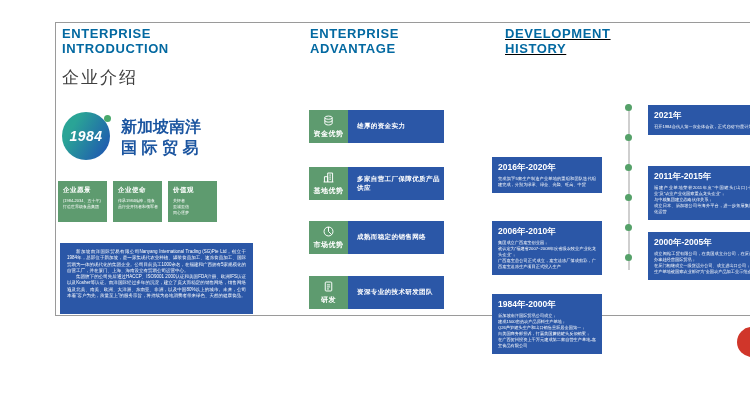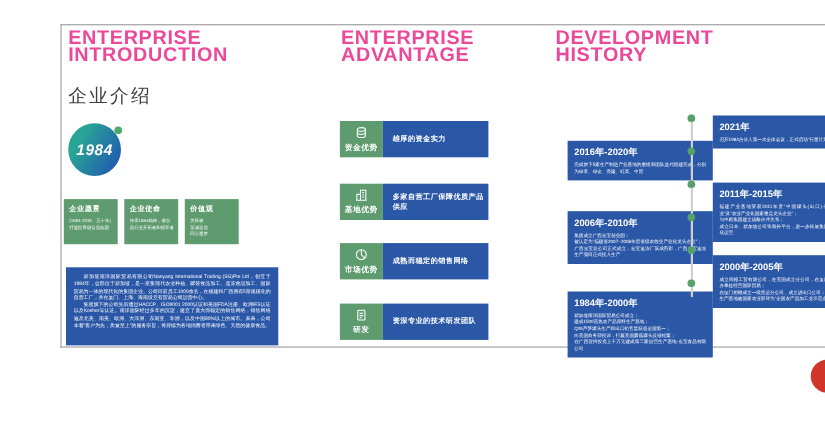--- a/index.html
+++ b/index.html
@@ -7,22 +7,22 @@
     width:750px;height:402px;position:relative;background:#fff;overflow:hidden;
     font-family:"Liberation Sans","DejaVu Sans",sans-serif;
     -webkit-font-smoothing:antialiased;
   }
   .frame{
     position:absolute;left:55px;top:22px;width:694px;height:292px;
     border-top:1px solid #9a9a9a;border-left:1px solid #9a9a9a;border-bottom:1px solid #9a9a9a;
   }
   
   .sec-header{position:absolute;}
-  .h-en{font-size:18px;line-height:14.5px;font-weight:bold;color:#ec4899;letter-spacing:.6px;white-space:pre-line;}
-  .h-zh{font-size:17px;color:#3f3f3f;margin-top:20px;letter-spacing:2px;}
+  .h-en{font-size:13px;line-height:14.5px;font-weight:bold;color:#0369a1;letter-spacing:.6px;white-space:pre-line;}
+  .h-zh{font-size:17px;color:#3f3f3f;margin-top:10px;letter-spacing:2px;}
 
   
   .logo-circle{
     position:absolute;left:62px;top:112px;width:48px;height:48px;border-radius:50%;
     background:linear-gradient(120deg,var(--c-teal,#2aa496) 25%,var(--c-logoblue,#2060ae) 85%);
     display:flex;align-items:center;justify-content:center;
   }
   .logo-year{color:#fff;font-weight:bold;font-style:italic;font-size:14px;letter-spacing:.5px;}
   .logo-dot{position:absolute;left:104px;top:115px;width:7px;height:7px;border-radius:50%;background:#4aa96c;}
   .logo-name{position:absolute;left:121px;top:116px;color:var(--c-navy,#1b55a0);font-weight:bold;font-size:16px;line-height:21px;}
@@ -49,21 +49,21 @@
   .adv-bar{width:96px;height:33px;box-sizing:border-box;background:var(--c-blue,#2b57a7);display:flex;align-items:center;padding-left:9px;}
   .adv-text{color:#fff;font-size:6.5px;font-weight:bold;letter-spacing:.4px;}
 
   
   .event{
     position:absolute;box-sizing:border-box;background:var(--c-blue,#2b57a7);color:#fff;
     padding:5px 6px;overflow:hidden;
   }
   .event .period{font-size:8.5px;font-weight:bold;margin-bottom:2px;}
   .event .detail{font-size:4.2px;line-height:6px;text-align:justify;white-space:pre-line;}
-  .ev-left{left:516px;width:132px;}
+  .ev-left{left:492px;width:110px;margin-top:29px;}
   .ev-right{left:648px;width:120px;}
   .tl-line{position:absolute;left:628px;top:104px;width:1.5px;height:166px;background:#cfcfcf;}
   .tl-dot{position:absolute;left:625px;width:7px;height:7px;border-radius:50%;background:#55a169;}
 
   .red-circle{position:absolute;left:737px;top:327px;width:30px;height:30px;border-radius:50%;background:var(--c-red,#d0362a);}
 </style>
 </head>
 <body>
 
 <div class="frame"></div>
@@ -72,20 +72,22 @@
   <div class="h-en">ENTERPRISE
 INTRODUCTION</div>
   <div class="h-zh">企业介绍</div>
 </div>
 
 <div class="logo-circle">
   <span class="logo-year">1984</span>
 </div>
 <div class="logo-dot"></div>
 <div class="logo-name">
+  <div class="l1">新加坡南洋</div>
+  <div class="l2">国际贸易</div>
 </div>
 
 <div class="cards">
   <div class="card">
     <div class="t">企业愿景</div>
     <div class="b">(1984-2034、五十年)打造世界级食品集团</div>
   </div>
   <div class="card">
     <div class="t">企业使命</div>
     <div class="b">传承1984精神，做食品行业开拓者和领军者</div>
@@ -162,21 +164,21 @@
         <path d="M6 6h4M6 8.5h4M6 11h2.5"></path>
       </svg>
     </span>
     <span class="adv-label">研发</span>
   </div>
   <div class="adv-bar">
     <span class="adv-text">资深专业的技术研发团队</span>
   </div>
 </div>
 
-<div class="sec-header" style="left:505px;top:27px;">
+<div class="sec-header" style="left:505px;top:27px;text-decoration:underline;">
   <div class="h-en">DEVELOPMENT
 HISTORY</div>
 </div>
 
 <div class="event ev-left" style="top:128px;">
   <div class="period">2016年-2020年</div>
   <div class="detail">完成旗下5家生产制造产业基地的重组和团队迭代组建完成，分别为绿承、绿全、亮隆、旺高、中贸</div>
 </div>
 <div class="event ev-left" style="top:192px;">
   <div class="period">2006年-2010年</div>

